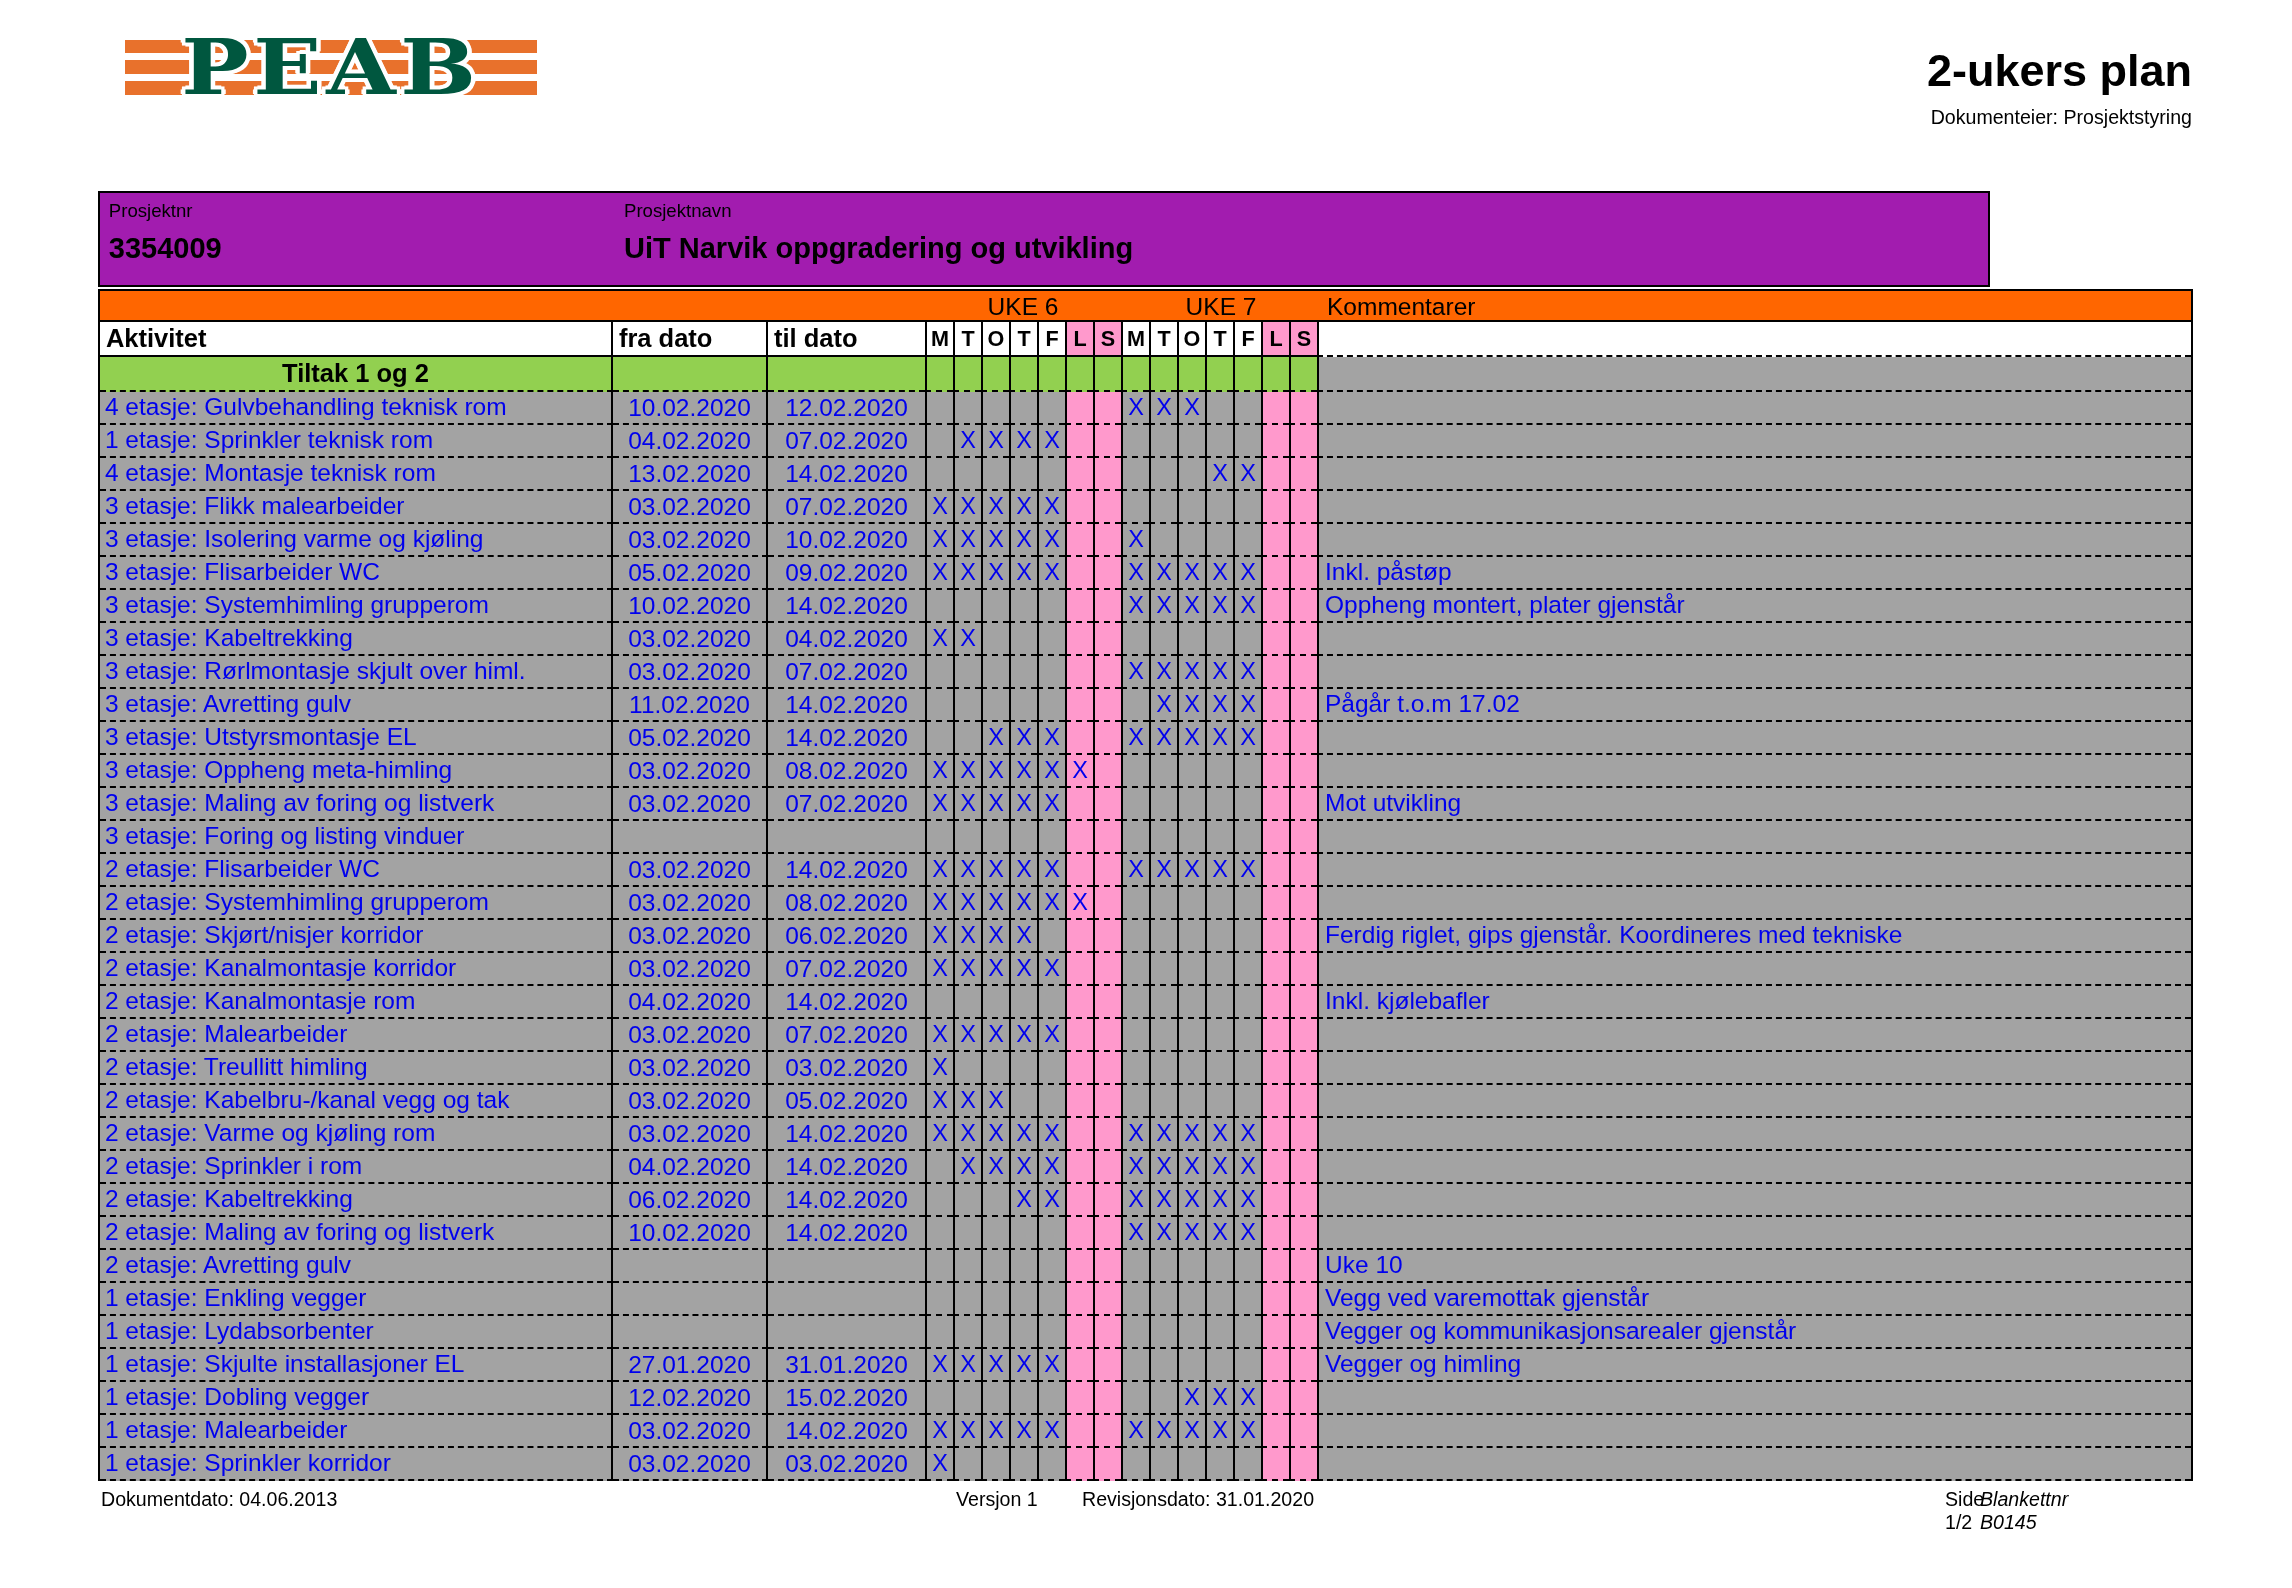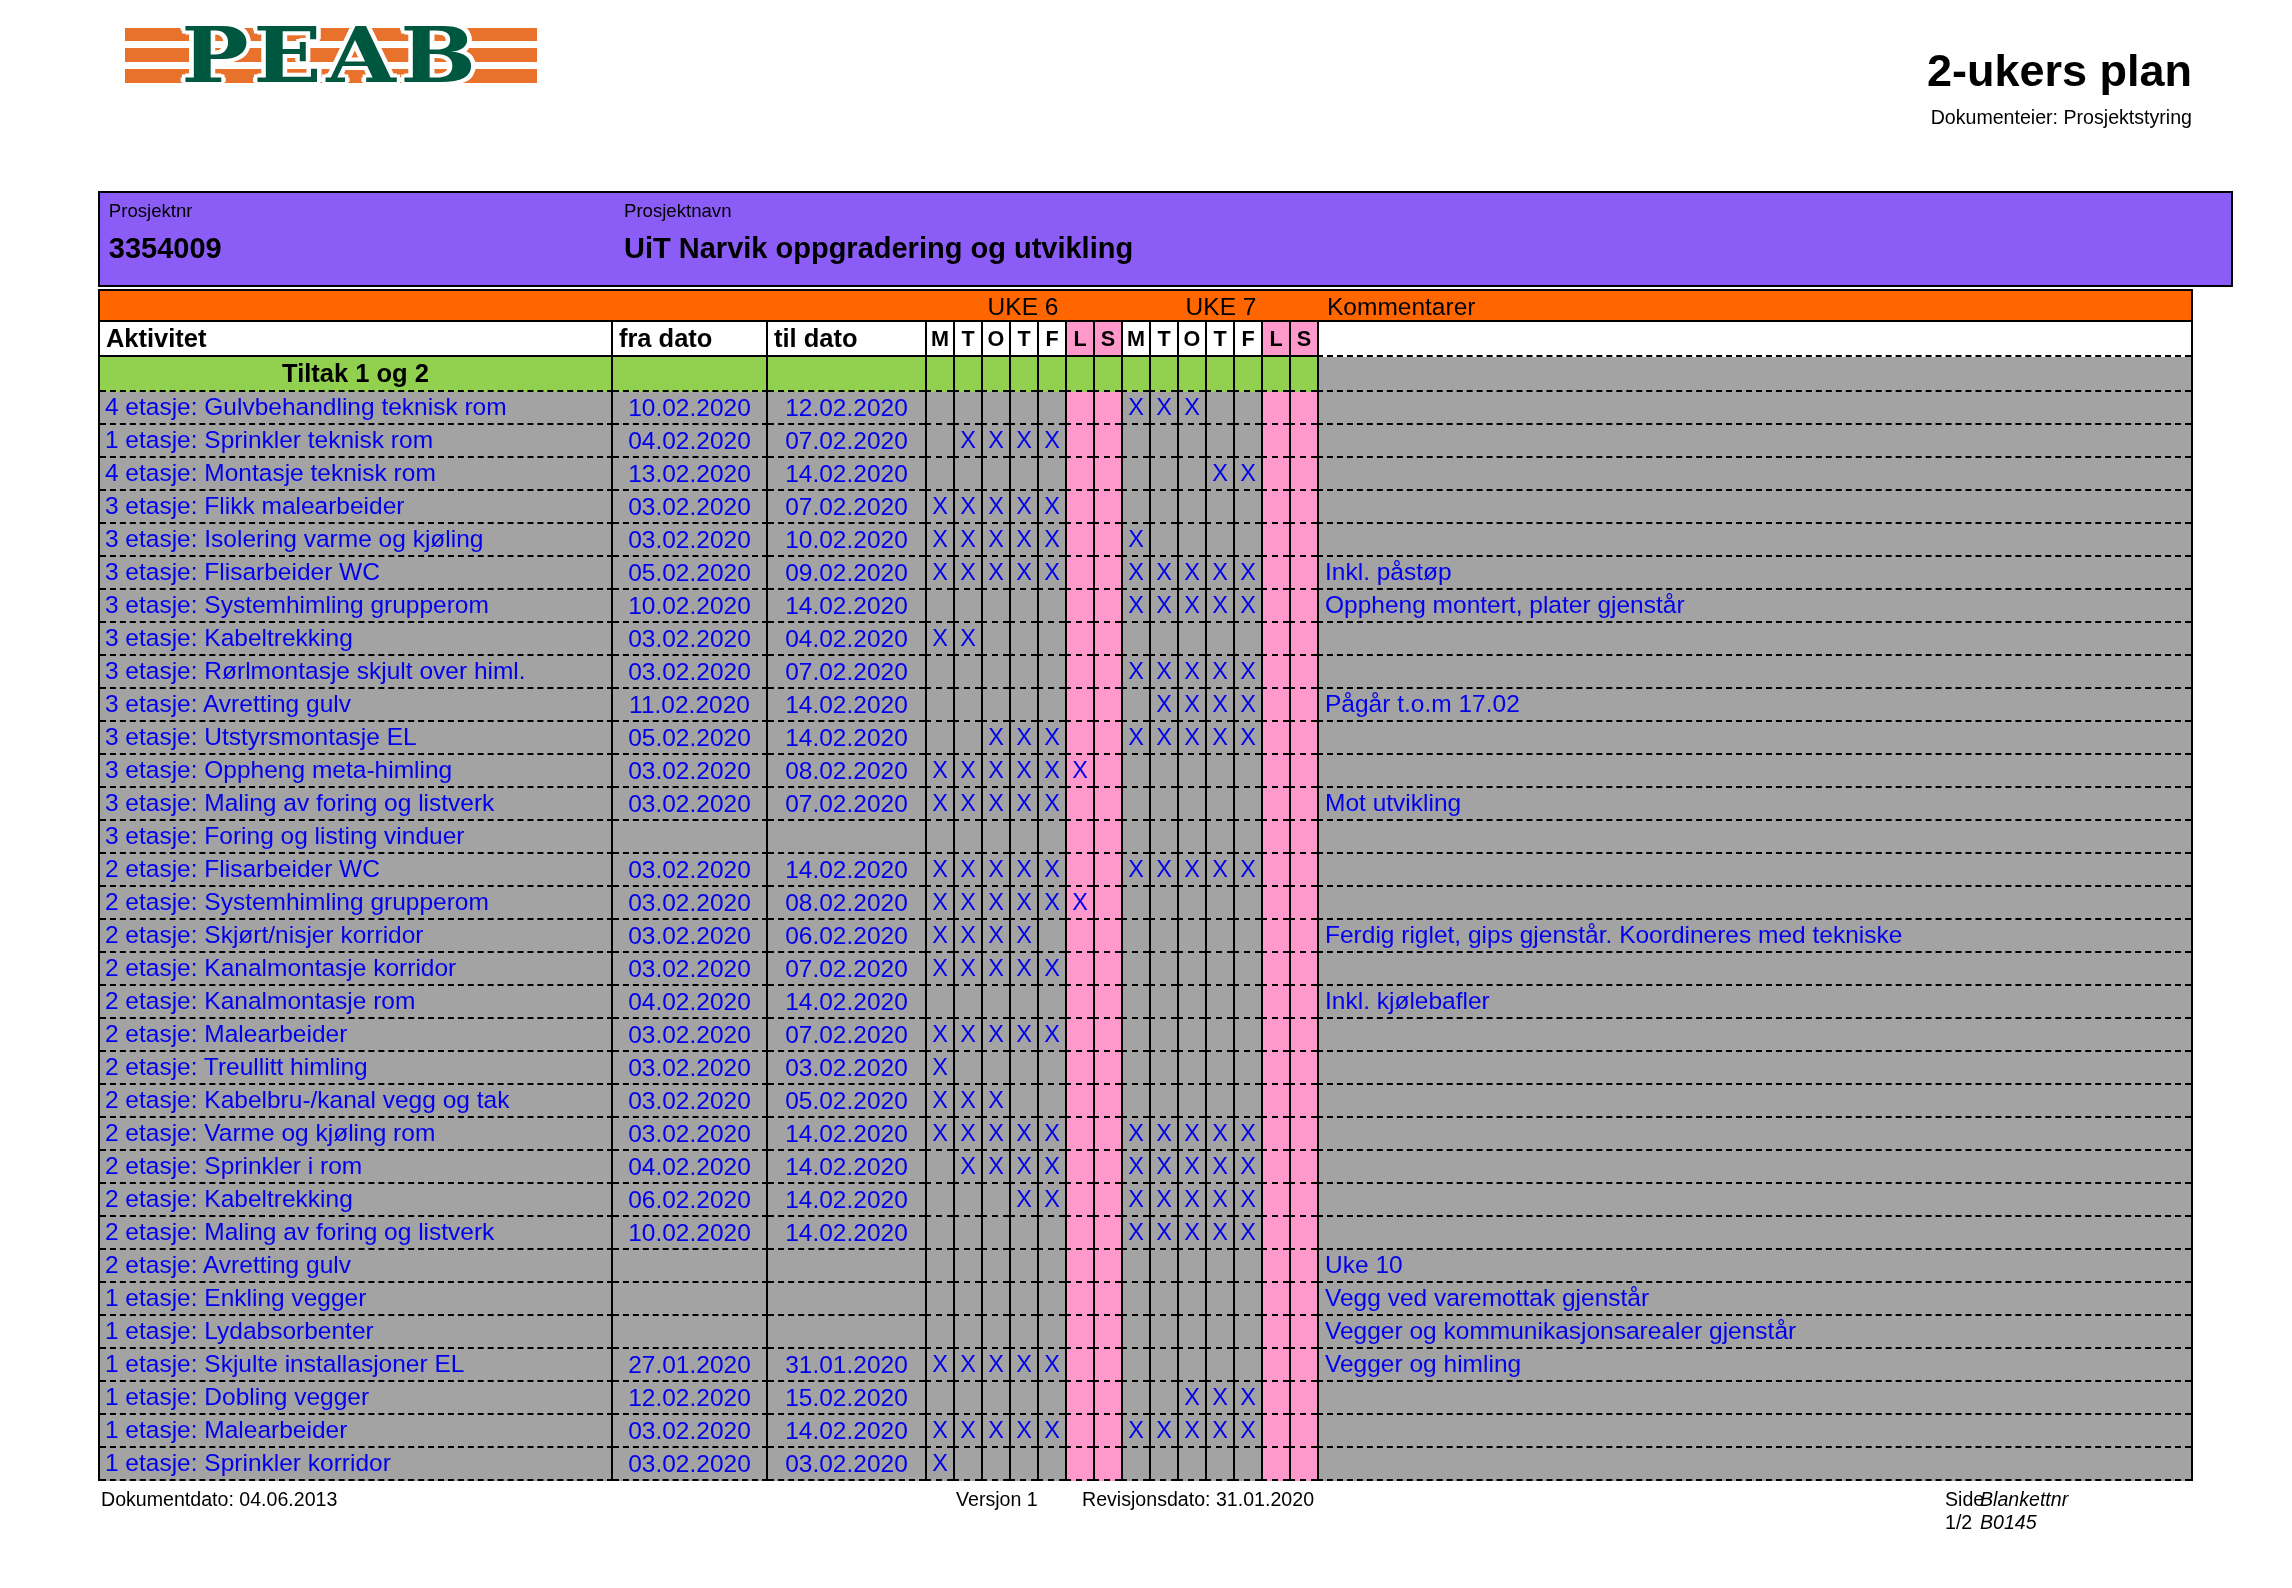--- a/index.html
+++ b/index.html
@@ -10,40 +10,40 @@
     font-family: "Liberation Sans", "DejaVu Sans", sans-serif;
     color:#000;
     overflow: hidden;
   }
   :root {
     --orange:#FF6600; --green:#92D050; --pink:#FF99CC; --blue:#0000EE;
     --logo-green:#00573F; --logo-orange:#E8712C;
   }
 
   
-  .logo { position:absolute; left:125px; top:20px; width:412px; height:71px; }
+  .logo { position:absolute; left:125px; top:32px; width:412px; height:71px; }
   .logo .stripe { position:absolute; left:0; right:0; height:13.7px; background:var(--logo-orange); }
   .logo .s1{ top:7.8px; } .logo .s2{ top:28px; } .logo .s3{ top:49px; }
   .logo .word {
     position:absolute; inset:0; display:flex; align-items:center; justify-content:center;
     font-family:"DejaVu Serif","Liberation Serif",serif; font-weight:bold;
     font-size:76px; line-height:71px; letter-spacing:3.9px; color:var(--logo-green);
     transform:scaleX(1.18);
     text-shadow:-3.9px 0 0 #fff,3.9px 0 0 #fff,0 -3.9px 0 #fff,0 3.9px 0 #fff,
                 -2.9px -2.9px 0 #fff,2.9px 2.9px 0 #fff,-2.9px 2.9px 0 #fff,2.9px -2.9px 0 #fff;
   }
 
   
   .titleblock { position:absolute; left:1470px; width:722px; top:45px; text-align:right; }
   .titleblock .t1 { font-size:45px; font-weight:bold; }
   .titleblock .t2 { font-size:19.6px; margin-top:8.8px; }
 
   
-  .projectbox { position:absolute; left:98px; top:191px; width:2135px; height:96px;
-    border:2.9px solid #000; background:#8b5cf6; }
+  .projectbox { position:absolute; left:98px; top:191px; width:1892px; height:96px;
+    border:2.9px solid #000; background:#a21caf; }
   .projectbox .lbl { position:absolute; top:6.9px; font-size:18.6px; }
   .projectbox .lbl.nr { left:8.8px; } .projectbox .lbl.nv { left:524px; }
   .projectbox .val { position:absolute; top:39px; font-size:29px; font-weight:bold; }
   .projectbox .val.nr { left:8.8px; } .projectbox .val.nv { left:524px; }
 
   
   #grid {
     position:absolute; left:98px; top:289px; width:2095px;
     display:grid;
     grid-template-columns:513px 155px 157px repeat(14,28px) minmax(0,1fr);

